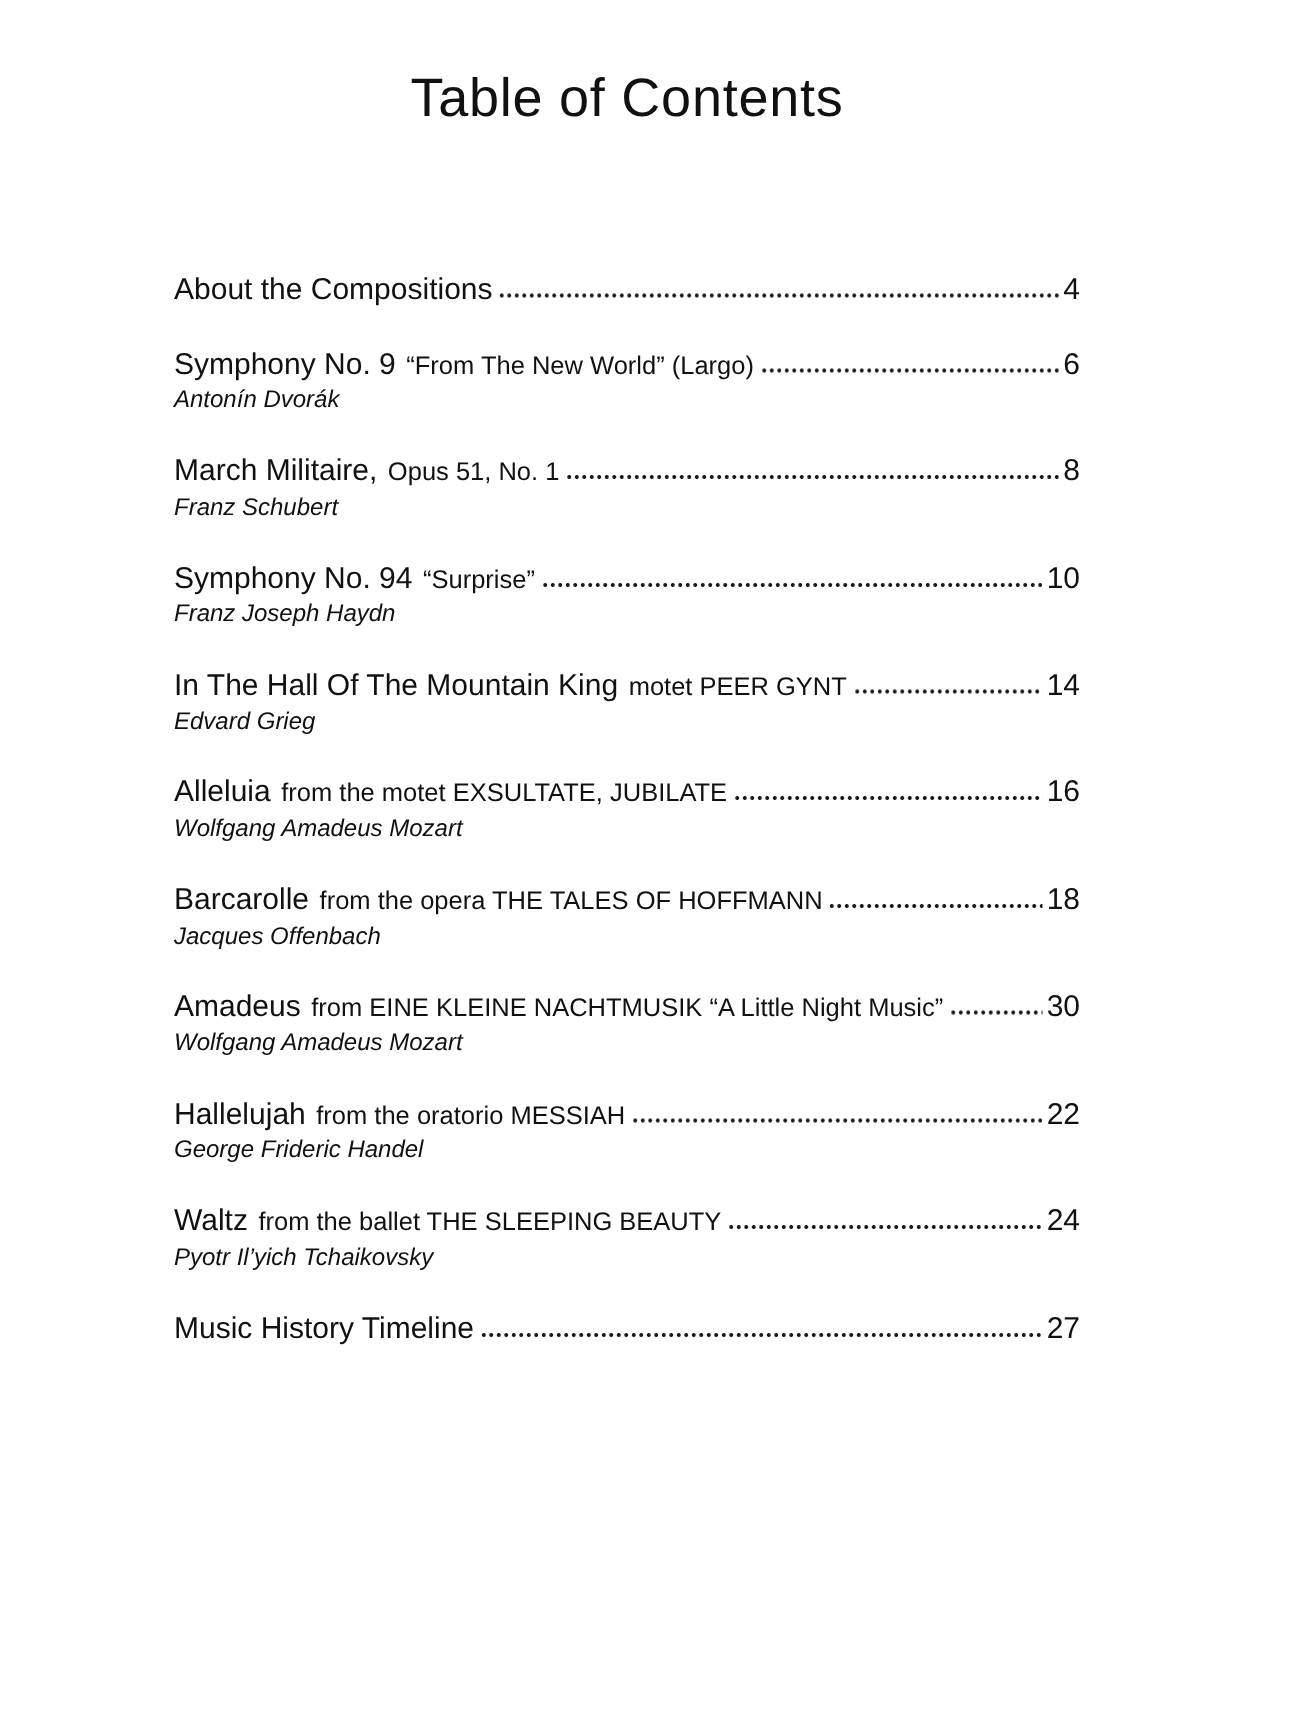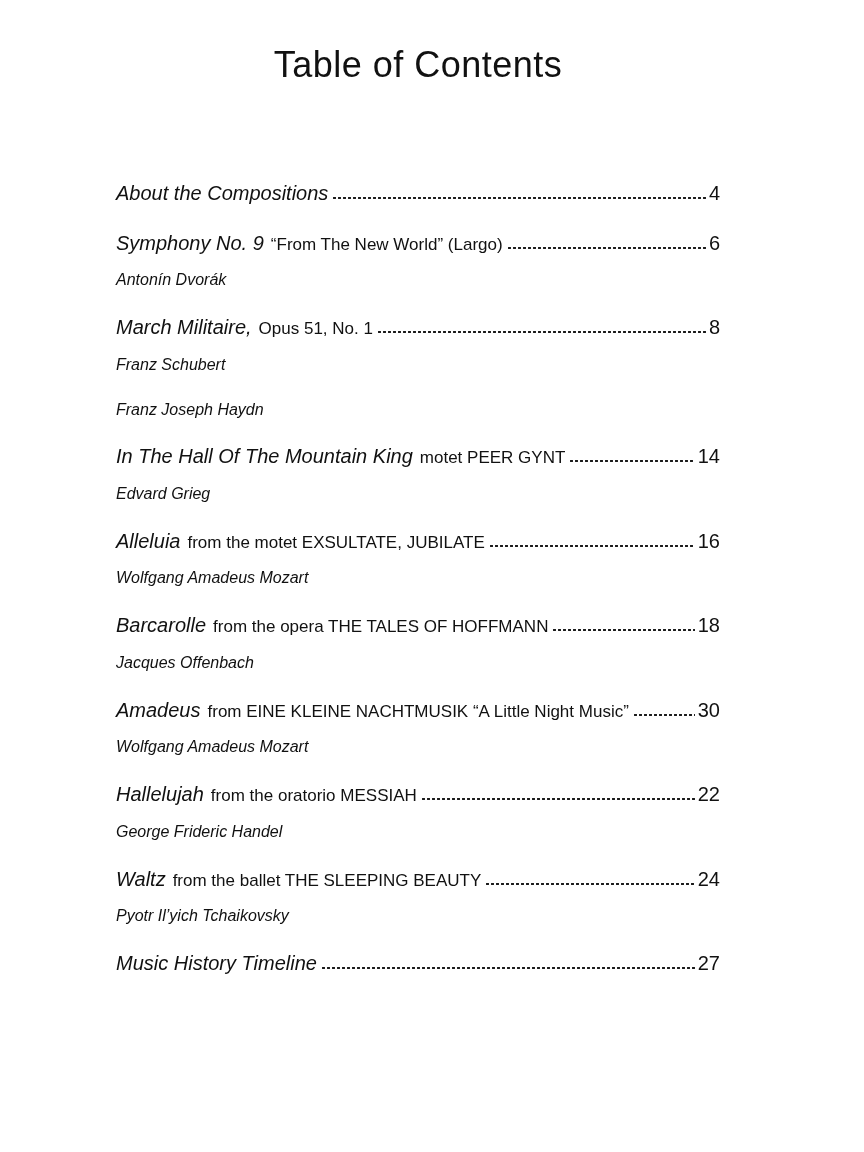--- a/index.html
+++ b/index.html
@@ -28,21 +28,20 @@
   .toc-entry { margin-bottom: 26px; }
   .entry-line {
     display: flex;
     align-items: baseline;
     width: 100%;
     line-height: 1.18;
   }
   .entry-title {
     font-size: 20px;
     white-space: nowrap;
-    font-style: italic;
   }
   .entry-subtitle {
     font-size: 17px;
     margin-left: 7px;
     white-space: nowrap;
   }
   .entry-subtitle:empty { display: none; }
   .leader {
     flex: 1 1 auto;
     min-width: 12px;
@@ -54,21 +53,21 @@
     background-position: left bottom;
   }
   .entry-page {
     font-size: 20px;
     white-space: nowrap;
   }
   .entry-composer {
     font-style: italic;
     font-size: 16px;
     line-height: 1.18;
-    margin-top: 16px;
+    margin-top: 3px;
     color: #111111;
   }
   .entry-composer:empty { display: none; margin-top: 0; }
 </style>
 </head>
 <body>
 
 <div class="page">
   <h1 class="page-title">Table of Contents</h1>
   <div class="toc-list">
@@ -96,20 +95,26 @@
     <div class="entry-line">
       <span class="entry-title">March Militaire,</span>
       <span class="entry-subtitle">Opus 51, No. 1</span>
       <span class="leader"></span>
       <span class="entry-page">8</span>
     </div>
     <div class="entry-composer">Franz Schubert</div>
   </div>
 
   <div class="toc-entry">
+    <div class="entry-line">
+      <span class="entry-title">Symphony No. 94</span>
+      <span class="entry-subtitle">“Surprise”</span>
+      <span class="leader"></span>
+      <span class="entry-page">10</span>
+    </div>
     <div class="entry-composer">Franz Joseph Haydn</div>
   </div>
 
 
   <div class="toc-entry">
     <div class="entry-line">
       <span class="entry-title">In The Hall Of The Mountain King</span>
       <span class="entry-subtitle">motet PEER GYNT</span>
       <span class="leader"></span>
       <span class="entry-page">14</span>

